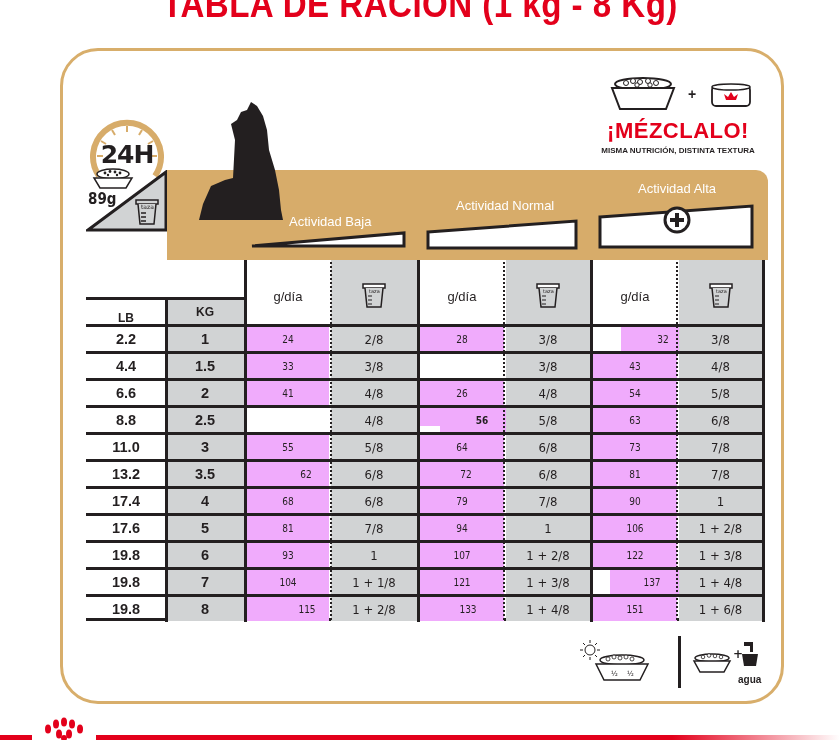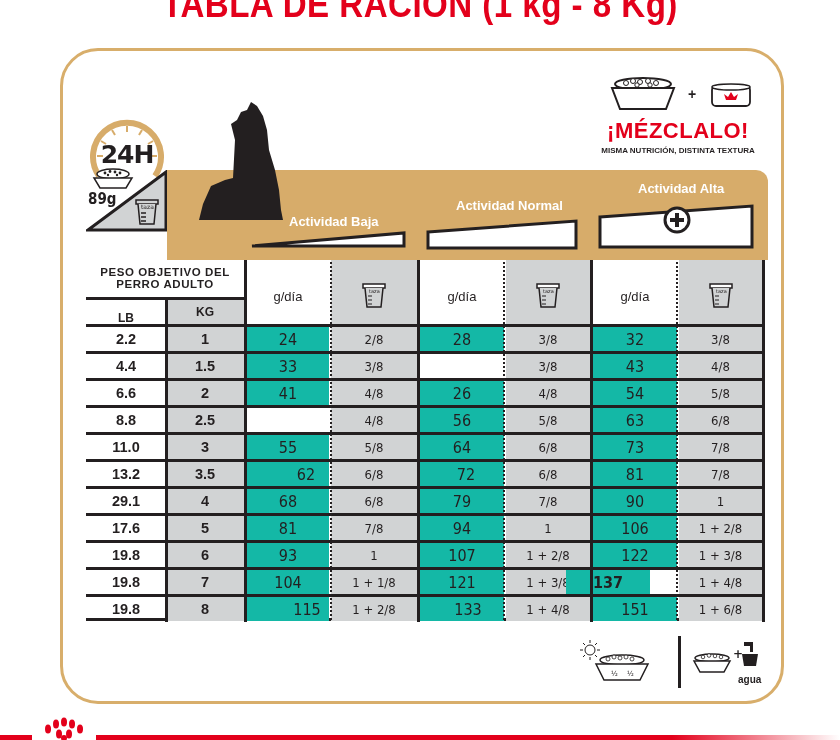--- a/index.html
+++ b/index.html
@@ -22,21 +22,21 @@
   .clock-label { position: absolute; left: 91px; top: 140px; width: 72px; text-align: center;
     font-weight: bold; font-size: 25px; color: #231f20; font-family: "DejaVu Sans", sans-serif; letter-spacing: -1px; }
   .bowl-small { position: absolute; left: 90px; top: 168px; }
   .g89 { position: absolute; left: 88px; top: 190px; font-weight: bold; font-size: 15px; font-family: "DejaVu Sans Condensed","DejaVu Sans", sans-serif; }
   .tri { position: absolute; left: 86px; top: 170px; }
 
   .dog { position: absolute; left: 185px; top: 100px; }
 
   
   .band { position: absolute; left: 167px; top: 170px; width: 601px; height: 90px; background: #d7ac6a; border-radius: 0 12px 0 0; }
-  .act-label { position: absolute; color: #fff; font-weight: bold; font-size: 13px; white-space: nowrap; }
+  .act-label { position: absolute; color: #fff; font-weight: normal; font-size: 13px; white-space: nowrap; }
   .ramp { position: absolute; }
   .mix-title { position: absolute; left: 598px; top: 118px; width: 160px; text-align: center;
     color: #e3001b; font-weight: bold; font-size: 22px; letter-spacing: 0.5px; white-space: nowrap; }
   .mix-sub { position: absolute; left: 598px; top: 146px; width: 160px; text-align: center;
     font-size: 8px; font-weight: bold; white-space: nowrap; color: #231f20; }
 
   
   .tbl { position: absolute; left: 86px; top: 260px; width: 678px; }
   .hdr { position: relative; height: 64px; }
   .hdr-peso { position: absolute; left: 0; top: 6px; width: 158px; text-align: center; font-size: 11.5px; font-weight: bold; line-height: 12px; letter-spacing: 0.6px; }
@@ -45,21 +45,21 @@
   .hdr-kg { position: absolute; left: 80px; top: 40px; width: 78px; height: 24px; background: #d1d3d4; display:flex; align-items:center; justify-content:center; font-weight:bold; font-size: 12px; }
   .hdr-col { position: absolute; top: 0; height: 72px; display: flex; align-items: center; justify-content: center; font-size: 13px; }
   .hdr-col.g { background: #fff; }
   .hdr-col.c { background: #d1d3d4; }
 
   .row { position: relative; height: 27px; border-top: 3px solid #231f20; }
   .row:last-child { border-bottom: 3px solid #231f20; }
   .cell { position: absolute; top: 0; height: 24px; display: flex; align-items: center; justify-content: center; font-size: 14px; }
   .cell.lb { left: 0; width: 80px; font-weight: bold; font-size: 14.5px; }
   .cell.kg { left: 80px; width: 78px; background: #d1d3d4; font-weight: bold; font-size: 14.5px; }
-  .cell.g { background: #14b8a6; font-family: "DejaVu Sans Condensed","DejaVu Sans", sans-serif; font-size: 16px; }
+  .cell.g { background: #f0abfc; font-family: "DejaVu Sans Condensed","DejaVu Sans", sans-serif; font-size: 10px; }
   .cell.c { background: #d1d3d4; font-family: "DejaVu Sans Condensed","DejaVu Sans", sans-serif; font-size: 13px; }
 
   .vline { position: absolute; top: 260px; width: 3px; background: #231f20; }
   .dline { position: absolute; top: 262px; width: 0; border-left: 2px dotted #231f20; }
   .rborder { position: absolute; top: 260px; left: 762px; width: 3px; height: 362px; background: #231f20; }
 
   .footer-icons { position: absolute; left: 578px; top: 636px; }
   .agua { position: absolute; left: 738px; top: 674px; font-size: 10px; font-weight: bold; }
 
   .brand-line { position: absolute; left: 0; top: 735px; width: 840px; height: 5px;
@@ -156,24 +156,20 @@
 <svg style="position:absolute; left:710px; top:82px;" width="42" height="26" viewBox="0 0 42 26">
   <rect x="2" y="4" width="38" height="20" rx="4" fill="#fff" stroke="#231f20" stroke-width="1.8"></rect>
   <ellipse cx="21" cy="5" rx="19" ry="3" fill="#fff" stroke="#231f20" stroke-width="1.5"></ellipse>
   <path d="M14 12 L16 18 L26 18 L28 12 L24 15 L21 10 L18 15 Z" fill="#e3001b"></path>
 </svg>
 <div class="mix-title">¡MÉZCLALO!</div>
 <div class="mix-sub">MISMA NUTRICIÓN, DISTINTA TEXTURA</div>
 
 <div class="tbl">
   <div class="hdr">
-    <div class="hdr-peso">
-      <div>PESO OBJETIVO DEL</div>
-      <div>PERRO ADULTO</div>
-    </div>
     <div class="hdr-rule"></div>
     <div class="hdr-lb">LB</div>
     <div class="hdr-kg">KG</div>
 
     <div class="hdr-col g" style="left:161px; width:82px;">g/día</div>
     <div class="hdr-col c" style="left:245px; width:86px;">
       <svg width="26" height="26" viewBox="0 0 26 26">
           <rect x="2" y="1" width="22" height="4" fill="#fff" stroke="#231f20" stroke-width="1.5"></rect>
           <path d="M4 5 L6 24 L20 24 L22 5" fill="#d1d3d4" stroke="#231f20" stroke-width="1.5"></path>
           <line x1="7" y1="13" x2="11" y2="13" stroke="#231f20"></line>
@@ -207,21 +203,21 @@
   </div>
 
   <div id="rows">
       <div class="row">
         <div class="cell lb">2.2</div>
         <div class="cell kg">1</div>
         <div class="cell g" style="left:161px;width:82px;">24</div>
         <div class="cell c" style="left:245px;width:86px;">2/8</div>
         <div class="cell g" style="left:334px;width:84px;">28</div>
         <div class="cell c" style="left:420px;width:84px;">3/8</div>
-        <div class="cell g" style="left:507px;width:84px;">32</div>
+        <div class="cell g" style="left:535px;width:84px;">32</div>
         <div class="cell c" style="left:593px;width:83px;">3/8</div>
       </div>
       <div class="row">
         <div class="cell lb">4.4</div>
         <div class="cell kg">1.5</div>
         <div class="cell g" style="left:161px;width:82px;">33</div>
         <div class="cell c" style="left:245px;width:86px;">3/8</div>
         <div class="cell g" style="left:334px;width:84px;margin-top:48px;">38</div>
         <div class="cell c" style="left:420px;width:84px;">3/8</div>
         <div class="cell g" style="left:507px;width:84px;">43</div>
@@ -235,21 +231,21 @@
         <div class="cell g" style="left:334px;width:84px;">26</div>
         <div class="cell c" style="left:420px;width:84px;">4/8</div>
         <div class="cell g" style="left:507px;width:84px;">54</div>
         <div class="cell c" style="left:593px;width:83px;">5/8</div>
       </div>
       <div class="row">
         <div class="cell lb">8.8</div>
         <div class="cell kg">2.5</div>
         <div class="cell g" style="left:161px;width:82px;margin-top:28px;">48</div>
         <div class="cell c" style="left:245px;width:86px;">4/8</div>
-        <div class="cell g" style="left:334px;width:84px;">56</div>
+        <div class="cell g" style="left:354px;width:84px;font-weight:bold;">56</div>
         <div class="cell c" style="left:420px;width:84px;">5/8</div>
         <div class="cell g" style="left:507px;width:84px;">63</div>
         <div class="cell c" style="left:593px;width:83px;">6/8</div>
       </div>
       <div class="row">
         <div class="cell lb">11.0</div>
         <div class="cell kg">3</div>
         <div class="cell g" style="left:161px;width:82px;">55</div>
         <div class="cell c" style="left:245px;width:86px;">5/8</div>
         <div class="cell g" style="left:334px;width:84px;">64</div>
@@ -261,21 +257,21 @@
         <div class="cell lb">13.2</div>
         <div class="cell kg">3.5</div>
         <div class="cell g" style="left:161px;width:82px;padding-left:36px;">62</div>
         <div class="cell c" style="left:245px;width:86px;">6/8</div>
         <div class="cell g" style="left:334px;width:84px;padding-left:8px;">72</div>
         <div class="cell c" style="left:420px;width:84px;">6/8</div>
         <div class="cell g" style="left:507px;width:84px;">81</div>
         <div class="cell c" style="left:593px;width:83px;">7/8</div>
       </div>
       <div class="row">
-        <div class="cell lb">29.1</div>
+        <div class="cell lb">17.4</div>
         <div class="cell kg">4</div>
         <div class="cell g" style="left:161px;width:82px;">68</div>
         <div class="cell c" style="left:245px;width:86px;">6/8</div>
         <div class="cell g" style="left:334px;width:84px;">79</div>
         <div class="cell c" style="left:420px;width:84px;">7/8</div>
         <div class="cell g" style="left:507px;width:84px;">90</div>
         <div class="cell c" style="left:593px;width:83px;">1</div>
       </div>
       <div class="row">
         <div class="cell lb">17.6</div>
@@ -297,21 +293,21 @@
         <div class="cell g" style="left:507px;width:84px;">122</div>
         <div class="cell c" style="left:593px;width:83px;">1 + 3/8</div>
       </div>
       <div class="row">
         <div class="cell lb">19.8</div>
         <div class="cell kg">7</div>
         <div class="cell g" style="left:161px;width:82px;">104</div>
         <div class="cell c" style="left:245px;width:86px;">1 + 1/8</div>
         <div class="cell g" style="left:334px;width:84px;">121</div>
         <div class="cell c" style="left:420px;width:84px;">1 + 3/8</div>
-        <div class="cell g" style="left:480px;width:84px;font-weight:bold;">137</div>
+        <div class="cell g" style="left:524px;width:84px;">137</div>
         <div class="cell c" style="left:593px;width:83px;">1 + 4/8</div>
       </div>
       <div class="row">
         <div class="cell lb">19.8</div>
         <div class="cell kg">8</div>
         <div class="cell g" style="left:161px;width:82px;padding-left:38px;">115</div>
         <div class="cell c" style="left:245px;width:86px;">1 + 2/8</div>
         <div class="cell g" style="left:334px;width:84px;padding-left:12px;">133</div>
         <div class="cell c" style="left:420px;width:84px;">1 + 4/8</div>
         <div class="cell g" style="left:507px;width:84px;">151</div>

